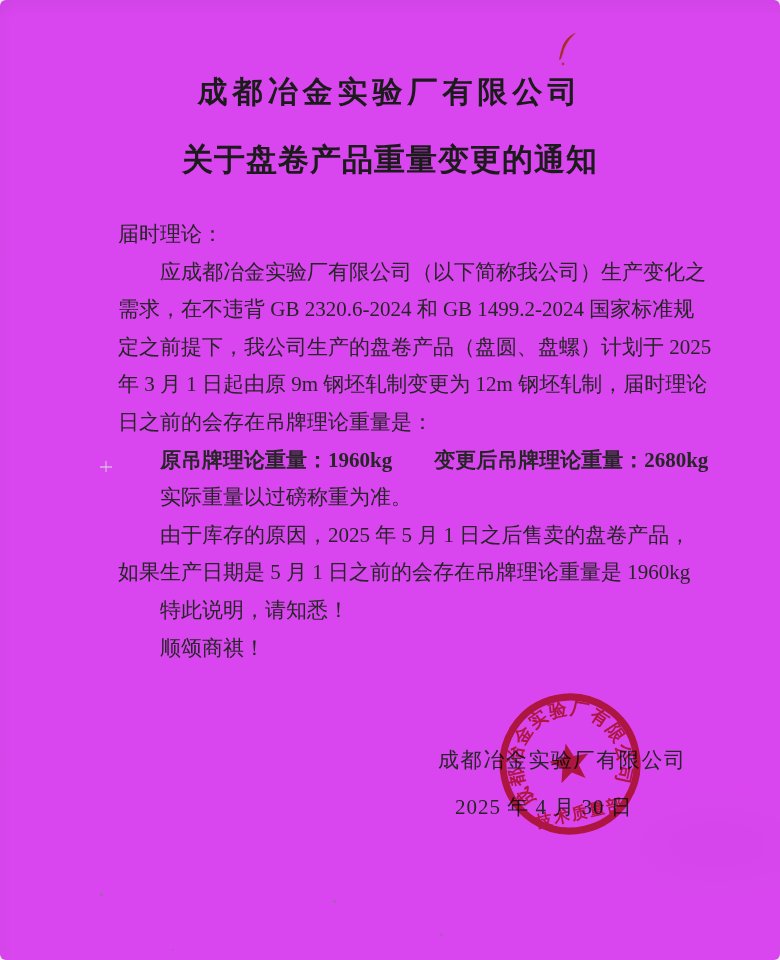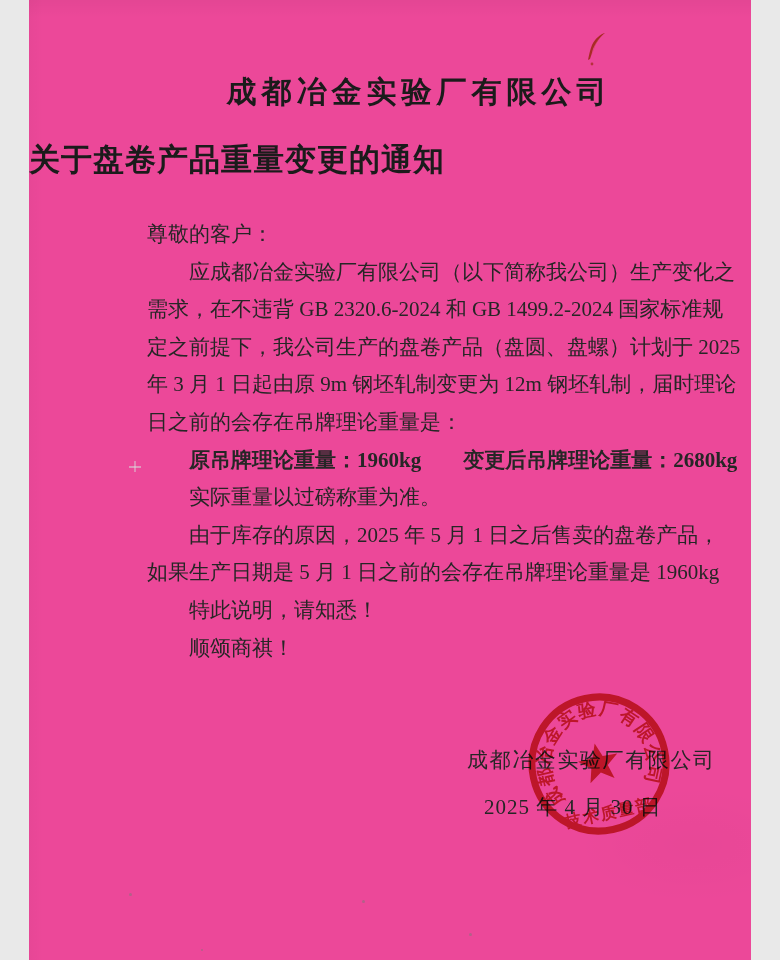--- a/index.html
+++ b/index.html
@@ -1,38 +1,39 @@
 <!DOCTYPE html>
 <html><head>
 <meta charset="utf-8">
 <style>
   * { margin:0; padding:0; box-sizing:border-box; }
   html,body { background:#e9e9e9; }
   .page {
-    position:relative; width:722px; height:960px; margin:0 auto;
-    background:#ec4899; overflow:hidden;
+    position:relative; width:780px; height:960px; margin:0 auto;
+    background:#d946ef; overflow:hidden;
     font-family:"Liberation Serif","DejaVu Serif",serif;
     color:#242424;
+    border-radius:6px;
   }
   
   .page::before{
     content:""; position:absolute; inset:0; pointer-events:none;
     background:
       linear-gradient(180deg, rgba(0,0,0,.035), rgba(0,0,0,0) 18px),
       linear-gradient(90deg, rgba(0,0,0,.025), rgba(0,0,0,0) 14px),
       radial-gradient(120px 60px at 92% 88%, rgba(0,0,0,.02), rgba(0,0,0,0));
   }
   .doc-title{
     position:absolute; top:72px; left:0; width:780px;
     text-align:center; font-size:30px; font-weight:bold;
     letter-spacing:5px; color:#1b1b1b; white-space:nowrap;
   }
   .doc-subtitle{
     position:absolute; top:139px; left:0; width:780px;
-    text-align:left; font-size:31px; font-weight:bold;
+    text-align:center; font-size:31px; font-weight:bold;
     letter-spacing:1px; color:#1b1b1b; white-space:nowrap;
   }
   .body-text{
     position:absolute; top:216px; left:118px; width:554px;
     font-size:21px; line-height:37.6px; color:#262626;
   }
   .line{ white-space:nowrap; }
   .line.indent{ text-indent:42px; }
   .line.weights{ font-weight:bold;text-align:right; }
   .closing-company{
@@ -63,21 +64,21 @@
 </head>
 <body>
 
 <div class="page">
 
   <div class="doc-title">成都冶金实验厂有限公司</div>
 
   <div class="doc-subtitle">关于盘卷产品重量变更的通知</div>
 
   <div class="body-text">
-    <div class="line">尊敬的客户：</div>
+    <div class="line">届时理论：</div>
     <div class="line indent">应成都冶金实验厂有限公司（以下简称我公司）生产变化之</div>
     <div class="line">需求，在不违背 GB 2320.6-2024 和 GB 1499.2-2024 国家标准规</div>
     <div class="line">定之前提下，我公司生产的盘卷产品（盘圆、盘螺）计划于 2025</div>
     <div class="line">年 3 月 1 日起由原 9m 钢坯轧制变更为 12m 钢坯轧制，届时理论</div>
     <div class="line">日之前的会存在吊牌理论重量是：</div>
     <div class="line indent weights">原吊牌理论重量：1960kg　　变更后吊牌理论重量：2680kg</div>
     <div class="line indent">实际重量以过磅称重为准。</div>
     <div class="line indent">由于库存的原因，2025 年 5 月 1 日之后售卖的盘卷产品，</div>
     <div class="line">如果生产日期是 5 月 1 日之前的会存在吊牌理论重量是 1960kg</div>
     <div class="line indent">特此说明，请知悉！</div>

